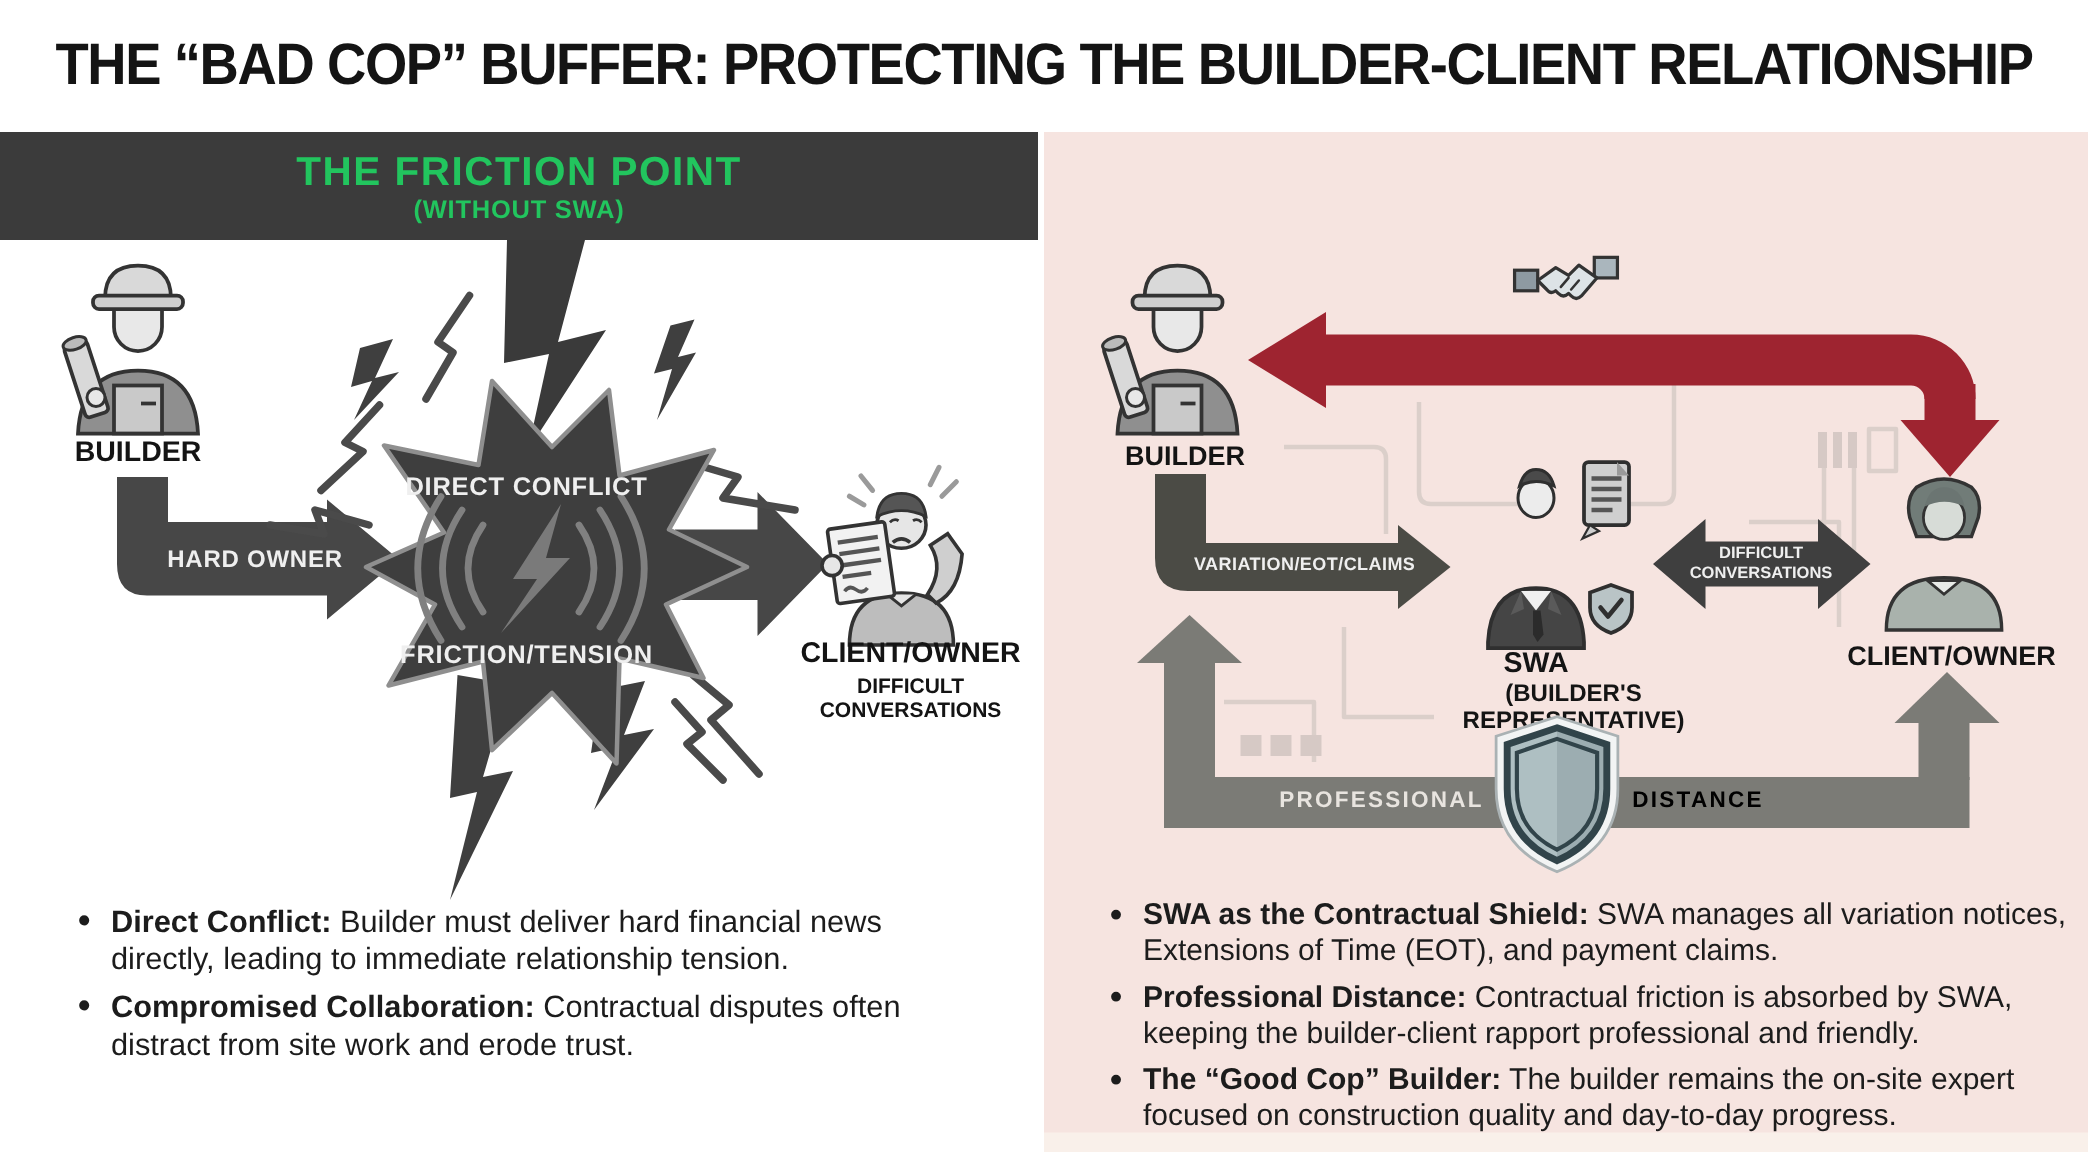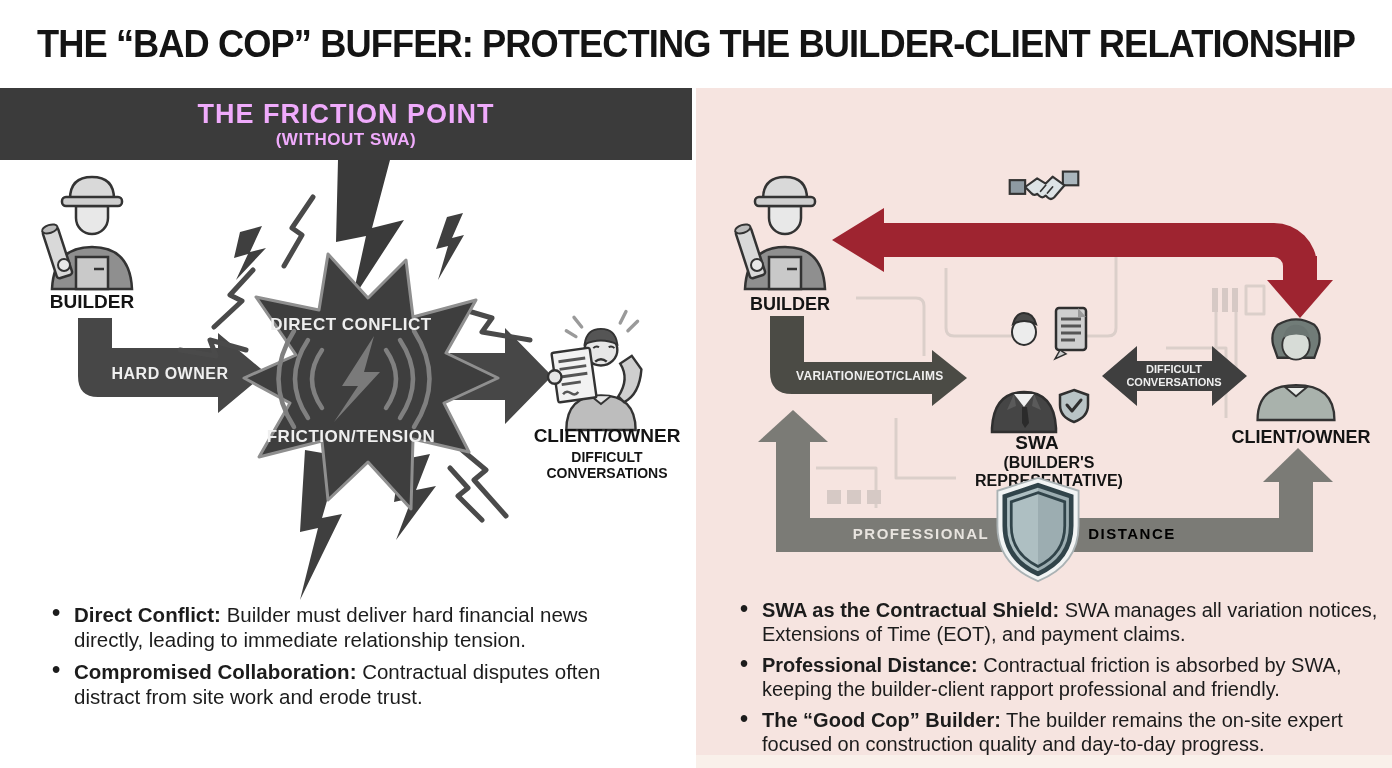--- a/index.html
+++ b/index.html
@@ -7,21 +7,21 @@
         font-family:"Liberation Sans",sans-serif;}
   .abs{position:absolute;}
   #title{position:absolute;left:0;top:0;width:1392px;height:88px;display:flex;
          align-items:center;justify-content:center;font-weight:800;font-size:39px;
          color:#141414;letter-spacing:-1px;white-space:nowrap;transform:scaleX(.93);}
   .panel{position:absolute;top:88px;width:696px;height:680px;}
   #left-panel{left:0;background:#fff;}
   #right-panel{left:696px;background:var(--right-panel-bg,#f6e4e0);}
   .hdr{position:absolute;top:0;height:72px;display:flex;flex-direction:column;
        align-items:center;justify-content:center;line-height:1.15;}
-  #left-hdr{left:0;width:692px;background:var(--left-header-bg,#3b3b3b);color:#f0abfc;}
+  #left-hdr{left:0;width:692px;background:var(--left-header-bg,#3b3b3b);color:#22c55e;}
   #right-hdr{left:4px;width:692px;background:var(--right-header-bg,#9e2a34);
              color:var(--right-header-text,#f0a7ae);}
   .hdr .t{font-weight:800;font-size:27px;letter-spacing:1px;}
   .hdr .s{font-weight:700;font-size:17px;letter-spacing:.5px;}
   .lbl{position:absolute;text-align:center;font-weight:800;color:#141414;}
   .wlbl{position:absolute;text-align:center;font-weight:800;color:#efefef;}
   .bullets{position:absolute;margin:0;padding:0;list-style:none;color:#1c1c1c;}
   .bullets li{position:relative;padding-left:24px;margin-bottom:7px;}
   .bullets li::before{content:"\2022";position:absolute;left:2px;top:-1px;font-size:1.15em;font-weight:700;}
   .bullets .b{font-weight:800;}
@@ -215,21 +215,21 @@
       <path d="M70,44 l-5,9 11,-5 z" fill="#cfcfcf" stroke="#2f2f2f" stroke-width="1.5"></path>
       <path d="M2,122 q2,-36 32,-36 q30,0 32,36 l0,4 h-64 z" fill="#454545" stroke="#2f2f2f" stroke-width="2.5"></path>
       <path d="M24,88 l10,13 10,-13 z" fill="#f0f0f0"></path>
       <path d="M24,88 l-7,16 9,-4 z M44,88 l7,16 -9,-4 z" fill="#5a5a5a"></path>
       <path d="M32,101 h5 l2,16 -4,5 -3,-5 z" fill="#2b2b2b"></path>
       <ellipse cx="34" cy="26" rx="12" ry="13" fill="#ececec" stroke="#2f2f2f" stroke-width="2"></ellipse>
       <path d="M23,18 q3,-11 11,-11 q9,0 12,11 q-12,-6 -23,0 z" fill="#4a4a4a" stroke="#2f2f2f" stroke-width="2"></path>
       <path d="M84,84 l14,5 v10 q0,12 -14,17 q-14,-5 -14,-17 v-10 z" fill="#b9c4c6" stroke="#2f2f2f" stroke-width="2.5"></path>
       <path d="M77,99 l5,6 9,-11" stroke="#2f2f2f" stroke-width="3" fill="none" stroke-linecap="round" stroke-linejoin="round"></path>
     </svg>
-    <div class="lbl" style="left:251px;top:344px;width:180px;font-size:19px">SWA</div>
+    <div class="lbl" style="left:238px;top:344px;width:180px;font-size:19px">SWA</div>
     <div class="lbl" style="left:233px;top:366px;width:240px;font-size:16px">(BUILDER'S REPRESENTATIVE)</div>
 
     <div class="wlbl" style="left:408px;top:275px;width:140px;font-size:11px;line-height:13px">
       <div>DIFFICULT</div>
       <div>CONVERSATIONS</div>
     </div>
 
     <svg class="abs" style="left:554px;top:224px" width="92" height="108" viewBox="0 0 100 118">
       <path d="M8,118 q0,-38 42,-38 q42,0 42,38 z" fill="#a9b2ac" stroke="#333" stroke-width="2.5"></path>
       <path d="M38,82 l12,10 12,-10 z" fill="#e8ebe8" stroke="#333" stroke-width="2"></path>

